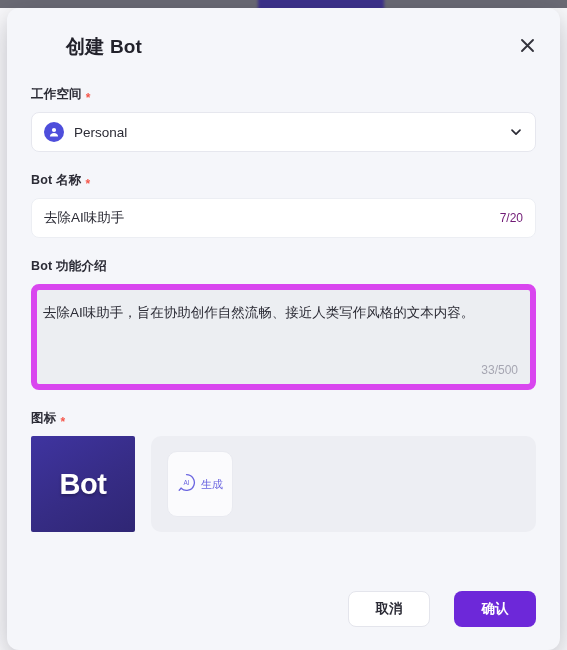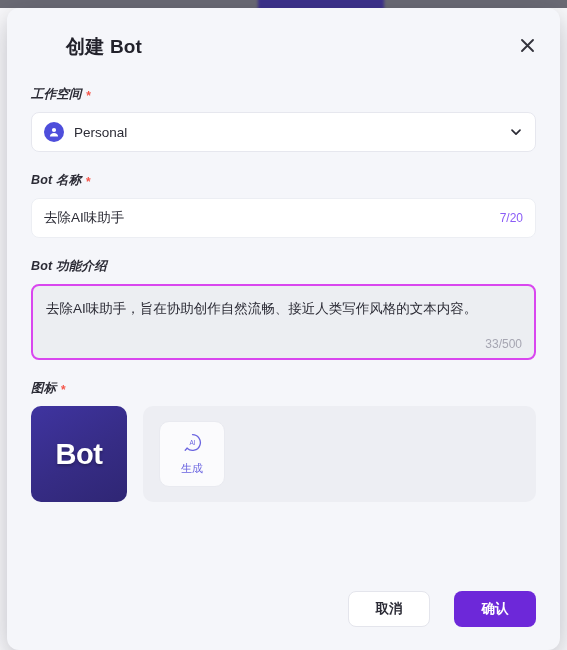--- a/index.html
+++ b/index.html
@@ -72,23 +72,22 @@
     padding: 8px 24px 0 24px;
   }
 
   .field { margin-bottom: 20px; }
   .field-label {
     font-size: 12.5px;
     font-weight: 700;
     color: #2b2b35;
     margin-bottom: 9px;
     display: flex;
-    align-items: center;
+    align-items: flex-end;
     letter-spacing: .2px;
-    font-style: italic;
   }
   .req {
     color: #f5564a;
     font-size: 12px;
     margin-left: 4px;
     line-height: 1;
     position: relative;
     top: 1px;
   }
 
@@ -131,54 +130,54 @@
     align-items: center;
     padding: 0 12px;
   }
   .text-input .val {
     font-size: 13.5px;
     color: #2b2b35;
     flex: 1 1 auto;
   }
   .counter {
     font-size: 12px;
-    color: #8b5cf6;
+    color: #701a75;
     flex: 0 0 auto;
   }
 
   
   .textarea-wrap {
     position: relative;
-    height: 76px;
+    height: 106px;
     background: #eceef2;
-    border: 2px solid #d946ef;
+    border: 6px solid #d946ef;
     border-radius: 8px;
-    padding: 11px 13px;
+    padding: 11px 6px;
   }
   .textarea-text {
     font-size: 13.5px;
     line-height: 23px;
     color: #2b2b35;
   }
   .textarea-counter {
     position: absolute;
     right: 12px; bottom: 7px;
     font-size: 12px;
     color: #a6a6b2;
   }
 
   
   .icon-row {
     display: flex;
     align-items: stretch;
     gap: 16px;
   }
   .bot-icon {
-    width: 96px; height: 96px;
-    border-radius: 10px;
+    width: 104px; height: 96px;
+    border-radius: 2px;
     background: linear-gradient(150deg, #3f34a0 0%, #362c85 55%, #2f2674 100%);
     display: flex; align-items: center; justify-content: center;
     flex: 0 0 auto;
     cursor: pointer;
   }
   .bot-icon-text {
     color: #ffffff;
     font-weight: 700;
     font-size: 29px;
     letter-spacing: -.5px;
@@ -191,21 +190,21 @@
     display: flex;
     align-items: center;
     padding: 0 16px;
   }
   .gen-btn {
     width: 66px; height: 66px;
     background: #fbfbfd;
     border: 1px solid #e9eaf0;
     border-radius: 10px;
     display: flex;
-    flex-direction: column;
+    flex-direction: row;
     align-items: center;
     justify-content: center;
     gap: 5px;
     cursor: pointer;
   }
   .gen-ico { color: #6a64e0; display: block; }
   .gen-label {
     font-size: 11px;
     color: #6a64e0;
   }

